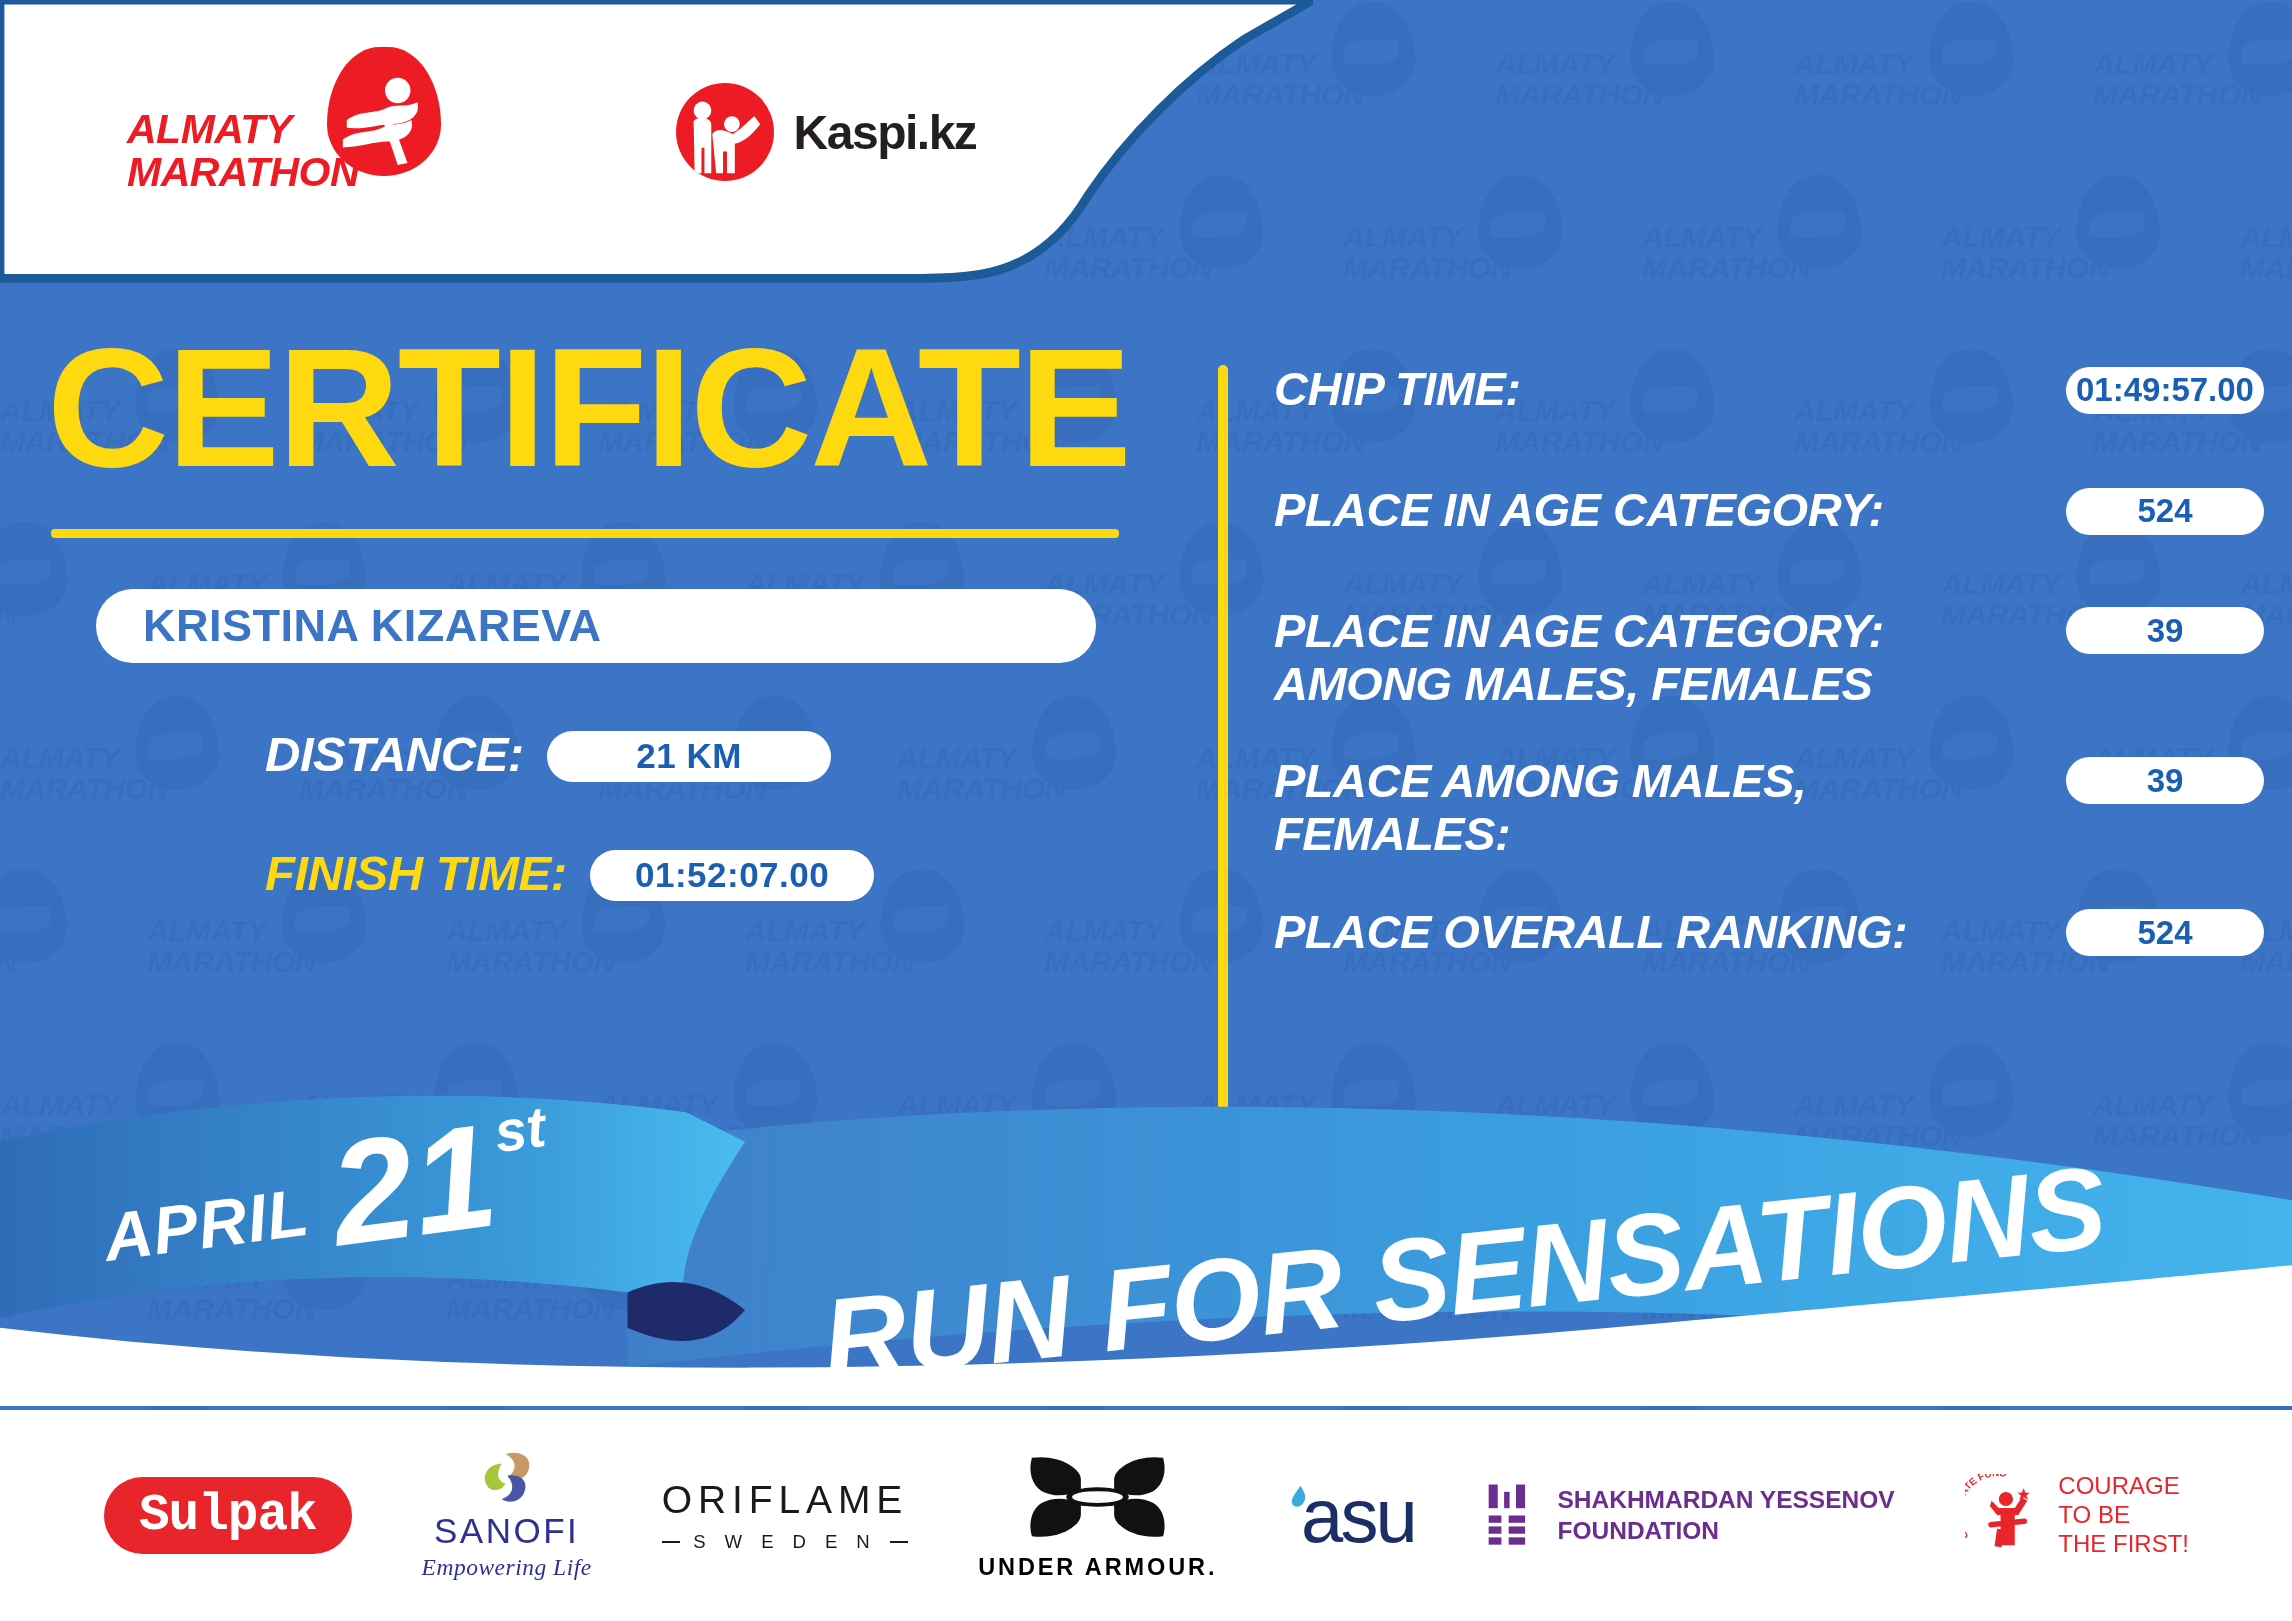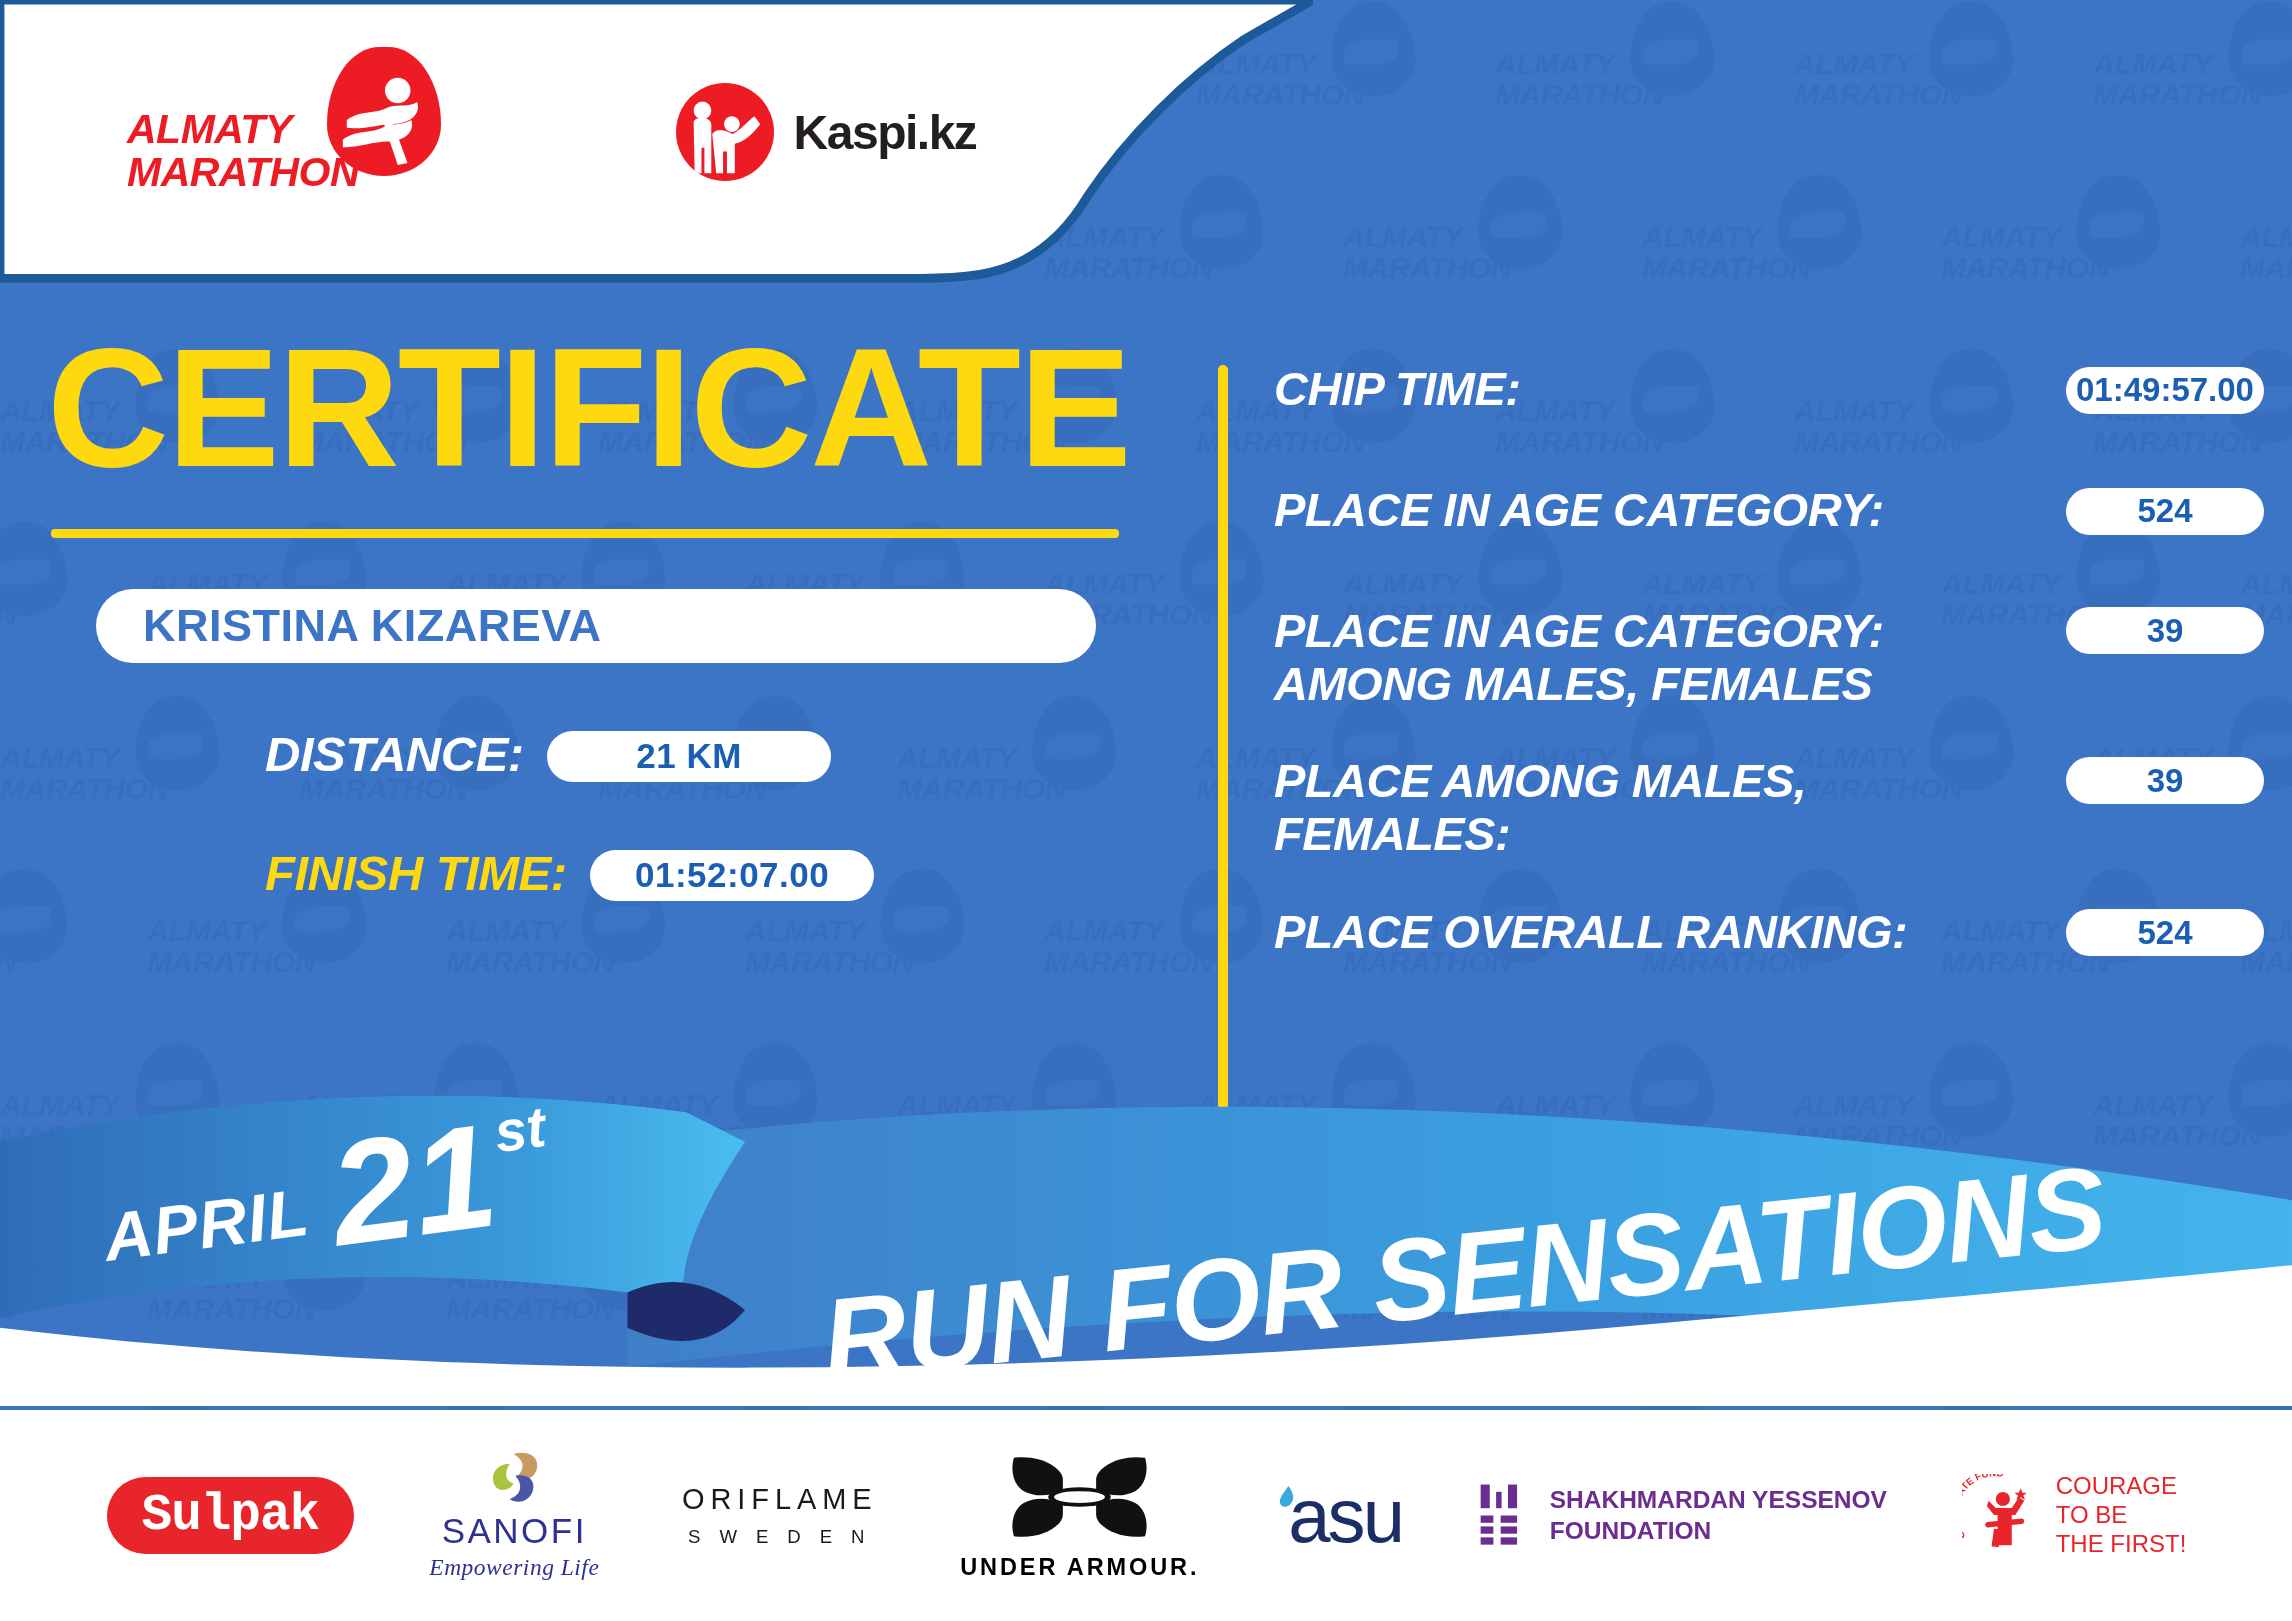--- a/index.html
+++ b/index.html
@@ -252,21 +252,21 @@
     font-family:"Liberation Sans", sans-serif;
   }
   .sp-sanofi .tag {
     color:#2f3192; font-size:23.5px; font-style:italic;
     margin-top:3.9px; letter-spacing:0.5px;
     font-family:"Liberation Serif", serif;
   }
 
   .sp-oriflame { flex-direction:column; align-items:center; }
   .sp-oriflame .nm {
-    color:#1a1a1a; font-size:29px; letter-spacing:5.9px; font-weight:300;
+    color:#1a1a1a; font-size:39px; letter-spacing:5.9px; font-weight:300;
     font-family:"Liberation Sans", sans-serif;
   }
   .sp-oriflame .sub {
     display:flex; align-items:center; gap:13.7px; margin-top:9.8px; width:100%;
   }
   .sp-oriflame .sub .ln { flex:1; height:2px; background:#1a1a1a; }
   .sp-oriflame .sub .tx {
     color:#1a1a1a; font-size:18.6px; letter-spacing:6.9px;
     font-family:"Liberation Sans", sans-serif;
   }

